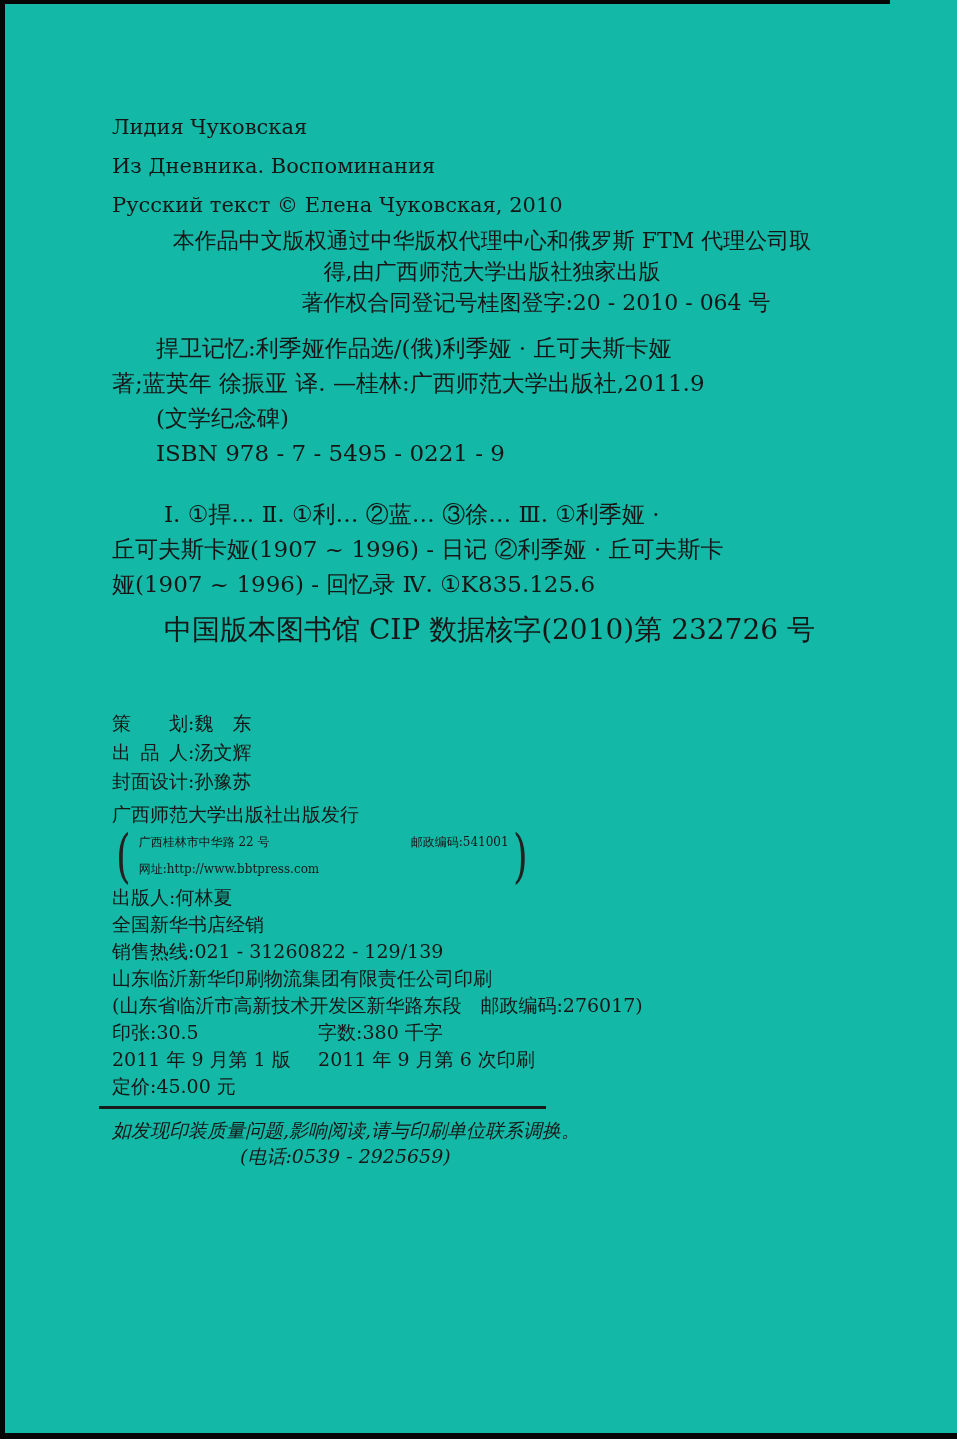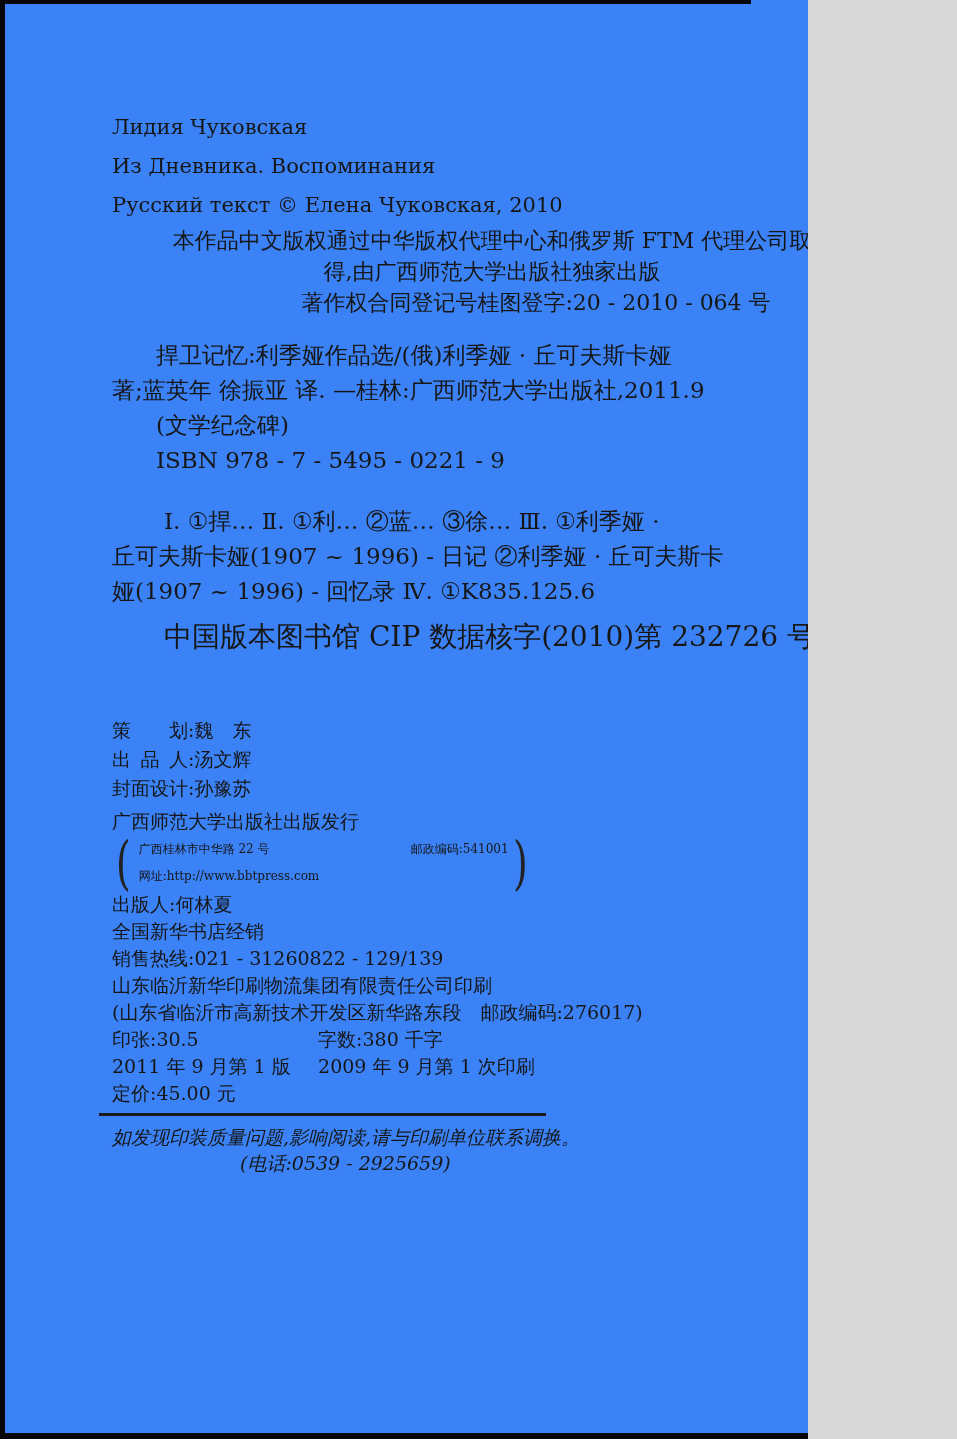--- a/index.html
+++ b/index.html
@@ -1,40 +1,40 @@
 <!DOCTYPE html>
 <html><head>
 <meta charset="utf-8">
 <style>
   * { margin:0; padding:0; box-sizing:border-box; }
   html, body { background:#d9d9d9; }
   .page {
     position:relative;
-    width:808px; height:1439px;
-    background:#3b82f6;
+    width:957px; height:1439px;
+    background:#14b8a6;
     color:#161616;
     font-family:"DejaVu Serif","Liberation Serif",serif;
     overflow:hidden;
   }
   .edge-left  { position:absolute; left:0; top:0; width:5px; height:100%; background:#060606; }
   .edge-top   { position:absolute; left:0; top:0; width:93%; height:4px; background:#060606; }
   .edge-bottom{ position:absolute; left:0; bottom:0; width:100%; height:6px; background:#060606; }
 
   .content { position:absolute; left:112px; top:108px; width:760px; }
 
   .pre { white-space:pre; }
 
   
   .ru  { font-size:21px; line-height:39px; }
   .cnr { font-size:22px; line-height:31px;text-align:center; }
   .indent-reg { padding-left:88px; }
 
   
   .cip-head { margin-top:28px; font-size:23px; font-weight:bold; padding-left:42px; letter-spacing:1px; }
-  .cip-entry { margin-top:20px; font-size:23px; line-height:35px; }
+  .cip-entry { margin-top:13px; font-size:23px; line-height:35px; }
   .cip-class { margin-top:26px; font-size:23px; line-height:35px; }
   .cip-record { margin-top:10px; font-size:28px; line-height:35px; padding-left:52px; }
   .ind44 { padding-left:44px; }
   .ind52 { padding-left:52px; }
 
   
   .credits { margin-top:62px; font-size:19px; line-height:29px; }
 
   
   .publishing { margin-top:5px; font-size:19px; }
@@ -113,21 +113,21 @@
       <div class="pline">全国新华书店经销</div>
       <div class="pline">销售热线:021 - 31260822 - 129/139</div>
       <div class="pline">山东临沂新华印刷物流集团有限责任公司印刷</div>
       <div class="pline pre">(山东省临沂市高新技术开发区新华路东段 邮政编码:276017)</div>
       <div class="pline">
         <span class="col2">印张:30.5</span>
         <span>字数:380 千字</span>
       </div>
       <div class="pline">
         <span class="col2">2011 年 9 月第 1 版</span>
-        <span>2009 年 9 月第 1 次印刷</span>
+        <span>2011 年 9 月第 6 次印刷</span>
       </div>
       <div class="pline">定价:45.00 元</div>
     </div>
 
     <div class="rule"></div>
 
     <div class="footer">
       <div>如发现印装质量问题,影响阅读,请与印刷单位联系调换。</div>
       <div class="phone">(电话:0539 - 2925659)</div>
     </div>

